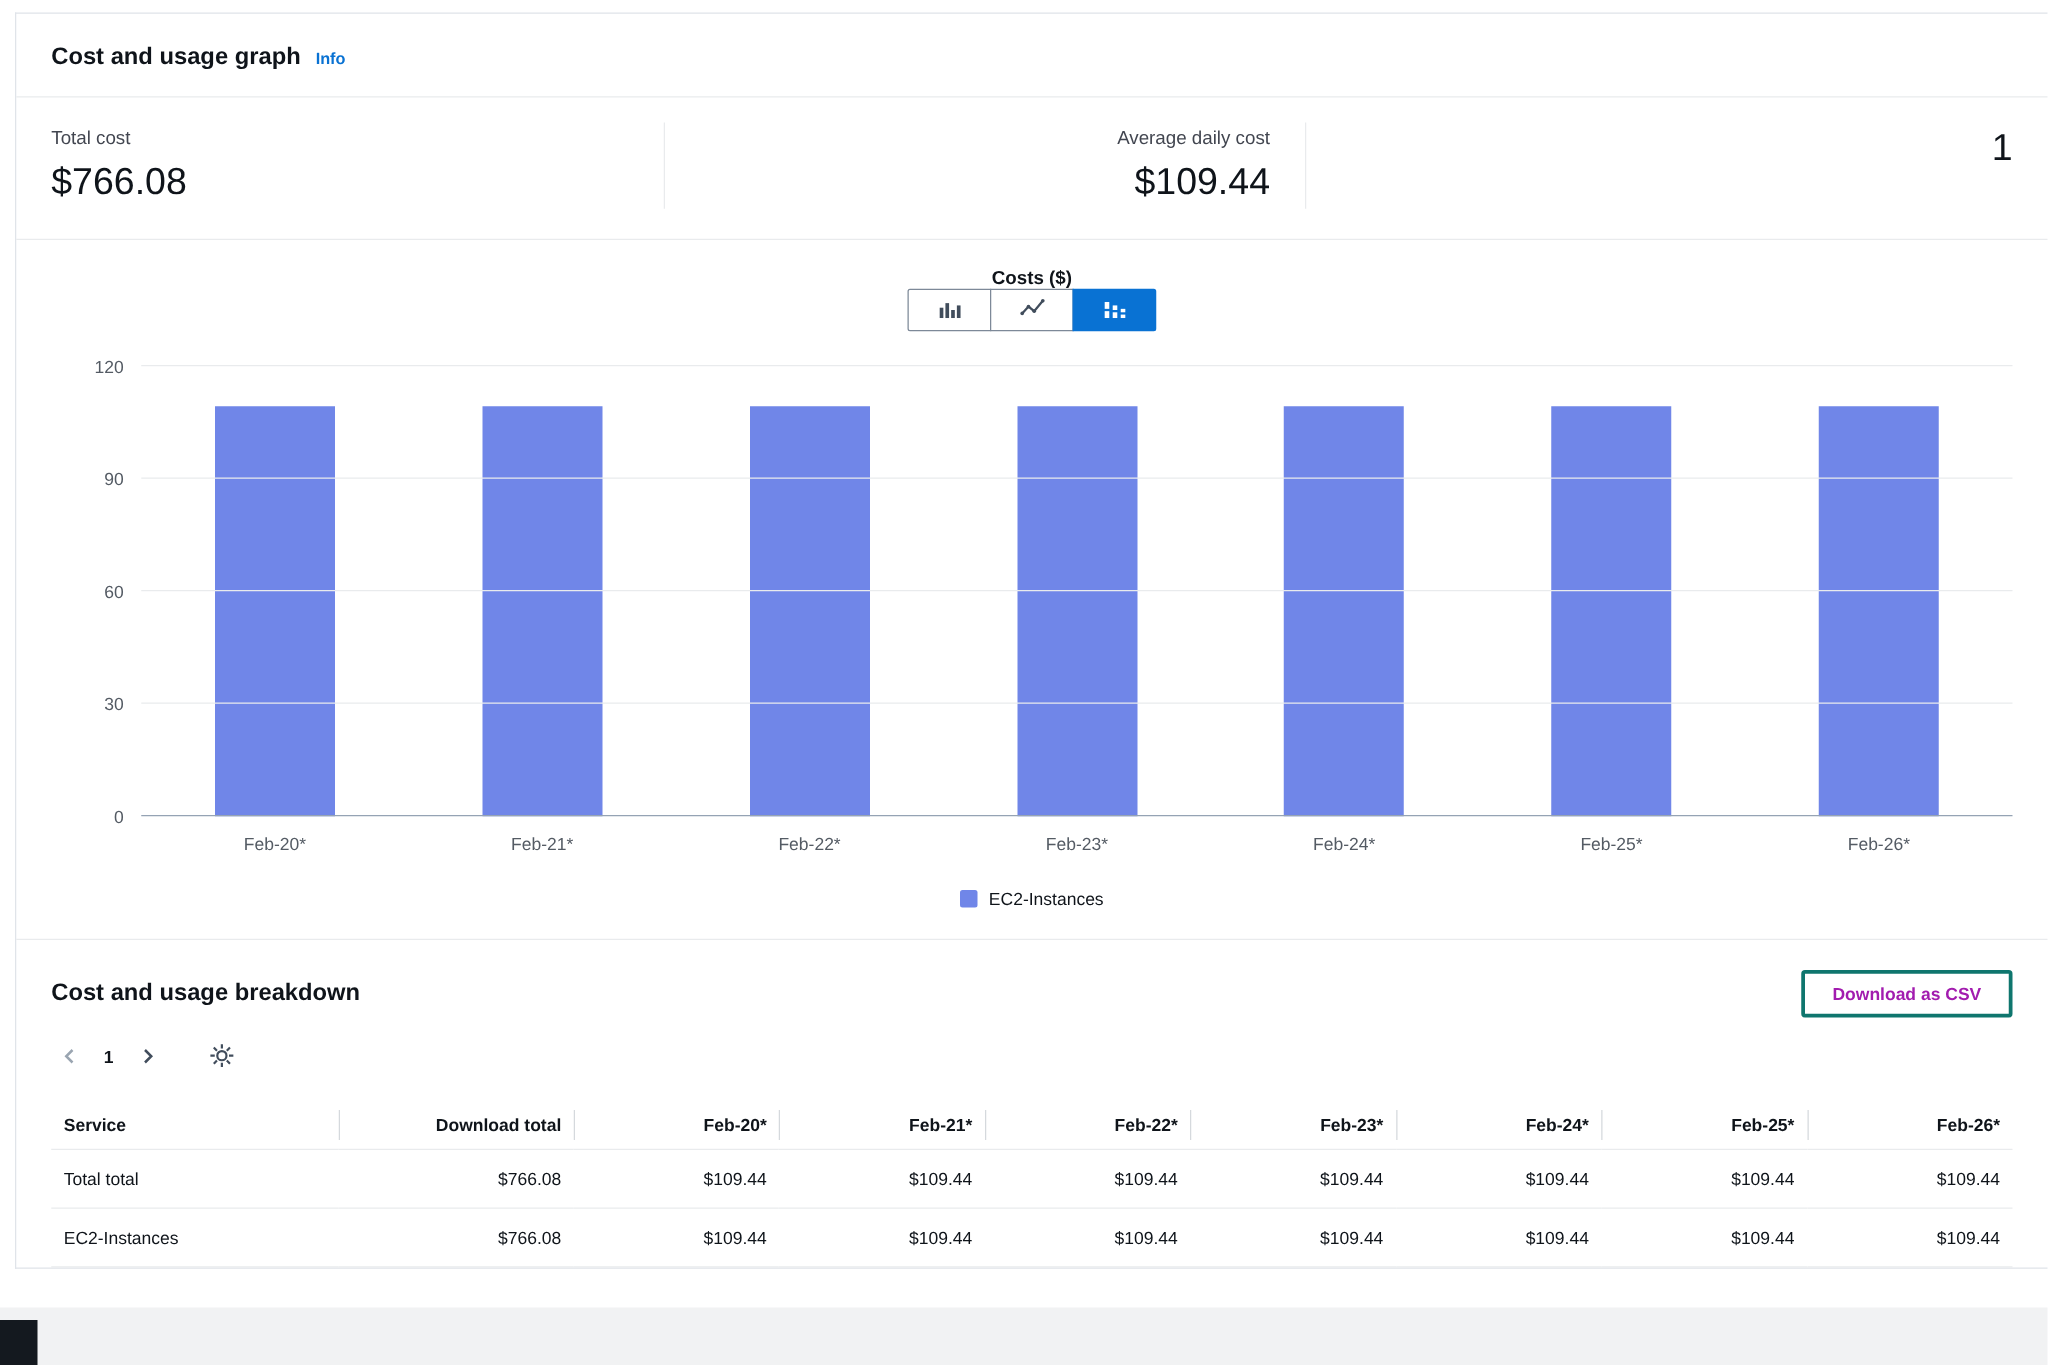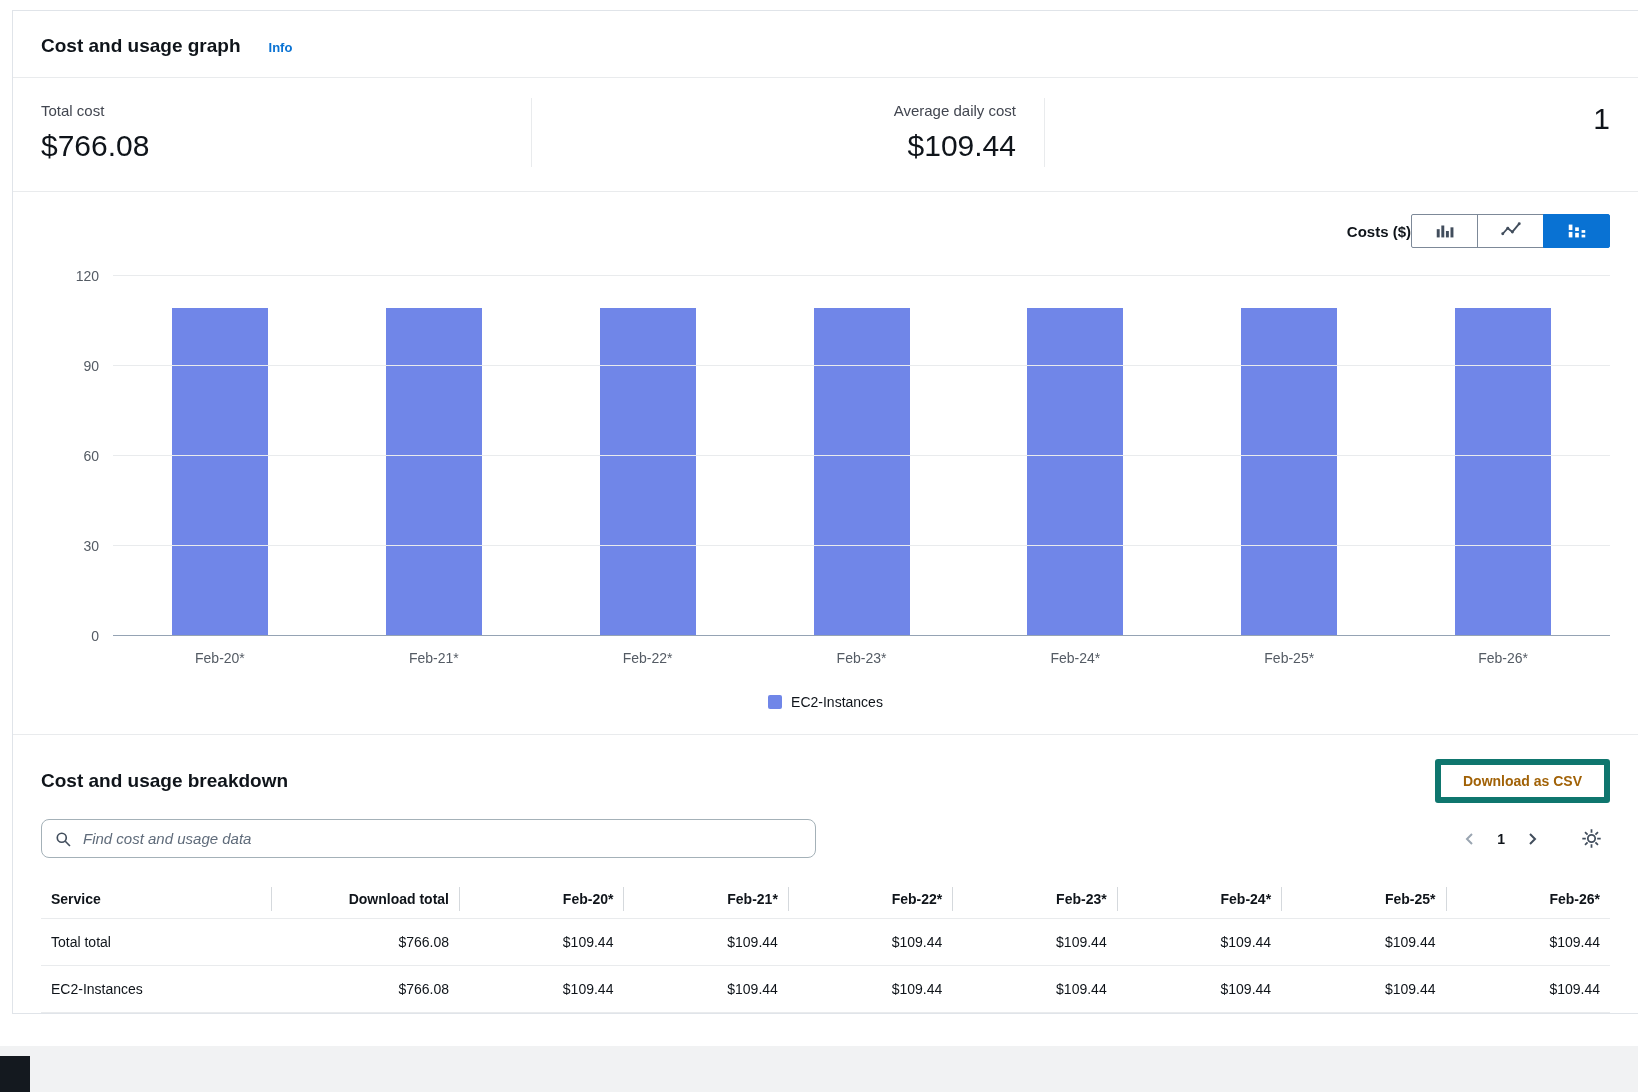--- a/index.html
+++ b/index.html
@@ -8,37 +8,37 @@
     width:1638px; height:1092px; position:relative; overflow:hidden;
     background:#ffffff; color:#0f141a;
     font-family:"Liberation Sans", sans-serif;
   }
   .card {
     position:absolute; left:12px; top:10px; width:1626px;
     background:#fff; border:1px solid #e0e4e9; border-right:none;
   }
   
   .card-header {
-    display:flex; align-items:baseline; gap:28px;
+    display:flex; align-items:baseline; gap:12px;
     padding:24px 28px 20px; border-bottom:1px solid #e9ebed;
   }
   .card-title { font-size:19px; font-weight:700; margin:0; }
   .info-link { font-size:13px; font-weight:700; color:#0972d3; text-decoration:none; cursor:pointer; }
   
   .stats-row { display:flex; padding:20px 0 24px; border-bottom:1px solid #e9ebed; }
   .stat { padding:4px 28px; }
   .stat:nth-child(1){ width:518px; }
   .stat:nth-child(2){ width:513px; }
   .stat:nth-child(3){ flex:1; }
   .stat + .stat { border-left:1px solid #e9ebed;text-align:right; }
   .stat-label { font-size:15px; color:#424650; margin-bottom:10px; }
   .stat-value { font-size:30px; color:#0f141a; }
   
   .chart-section { padding:22px 28px 12px; border-bottom:1px solid #e9ebed; }
-  .chart-head { display:flex; justify-content:flex-end; align-items:center; }
+  .chart-head { display:flex; justify-content:center; align-items:center;flex-direction:column; }
   .costs-label { font-size:15px; font-weight:700; }
   .toggle { display:flex; }
   .toggle button {
     width:67px; height:34px; background:#fff; border:1px solid #7d8998;
     margin-left:-1px; display:flex; align-items:center; justify-content:center;
     padding:0; cursor:pointer; color:#414d5c;
   }
   .toggle button:first-child { margin-left:0; border-radius:2px 0 0 2px; }
   .toggle button:last-child { border-radius:0 2px 2px 0; }
   .toggle button.selected { background:#0972d3; border-color:#0972d3; color:#ffffff; z-index:1; }
@@ -56,23 +56,23 @@
   .x-label { flex:1; text-align:center; font-size:14px; color:#545b64; }
   .legend-row {
     display:flex; justify-content:center; align-items:center; gap:9px;
     margin:28px 0 12px; font-size:14px; color:#0f141a;
   }
   .legend-swatch { width:14px; height:14px; border-radius:2px; display:inline-block; }
   
   .breakdown-head { display:flex; justify-content:space-between; align-items:center; padding:24px 28px 4px;gap:20px; }
   .breakdown-title { font-size:19px; font-weight:700; margin:0; }
   .csv-button {
-    background:#fff; border:6px solid #0f766e; border-radius:3px;
+    background:#fff; border:3px solid #0f766e; border-radius:3px;
     font-family:"Liberation Sans", sans-serif;
-    font-size:14px; font-weight:700; color:#a16207; padding:8px 22px; cursor:pointer;
+    font-size:14px; font-weight:700; color:#a21caf; padding:8px 22px; cursor:pointer;
   }
   .controls-row { display:flex; justify-content:space-between; align-items:center; padding:12px 28px 14px; }
   .search-box {
     display:flex; align-items:center; gap:9px; width:775px; height:39px;
     border:1px solid #a4b1b8; border-radius:8px; padding:0 12px; background:#fff;
   }
   .search-box input {
     border:none; outline:none; flex:1; font-size:15px; color:#0f141a; background:transparent;
     font-family:"Liberation Sans", sans-serif;
   }
@@ -222,29 +222,20 @@
     </div>
   </div>
 
   <div class="breakdown-section">
     <div class="breakdown-head">
       <h2 class="breakdown-title">Cost and usage breakdown</h2>
       <button class="csv-button">Download as CSV</button>
     </div>
 
     <div class="controls-row">
-      <div class="search-box">
-        <span>
-          <svg width="18" height="18" viewBox="0 0 22 22" fill="none" stroke="#414d5c" stroke-width="2">
-            <circle cx="9.5" cy="9.5" r="5.5"></circle>
-              <line x1="13.8" y1="13.8" x2="19.5" y2="19.5"></line>
-          </svg>
-        </span>
-        <input type="text" value="" placeholder="Find cost and usage data" style="">
-      </div>
       <div class="pager">
         <button style="color:#9aa5b1;">
           <svg width="14" height="16" viewBox="0 0 14 16" fill="none" stroke="currentColor" stroke-width="2">
             <polyline points="9,3 4,8 9,13"></polyline>
           </svg>
         </button>
         <span class="page-num">1</span>
         <button style="color:#414d5c;">
           <svg width="14" height="16" viewBox="0 0 14 16" fill="none" stroke="currentColor" stroke-width="2">
             <polyline points="5,3 10,8 5,13"></polyline>

